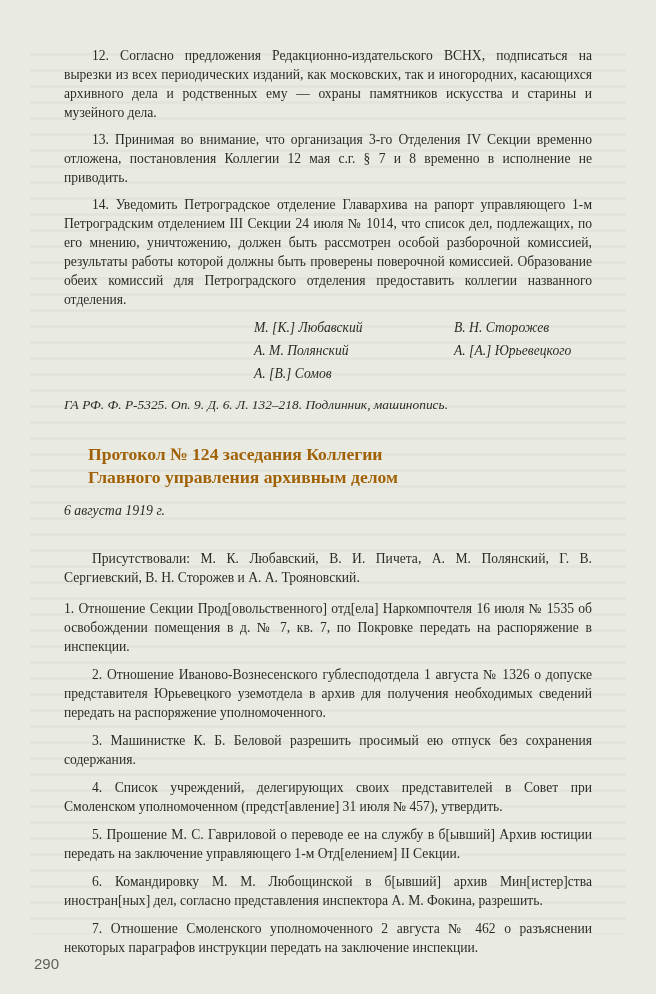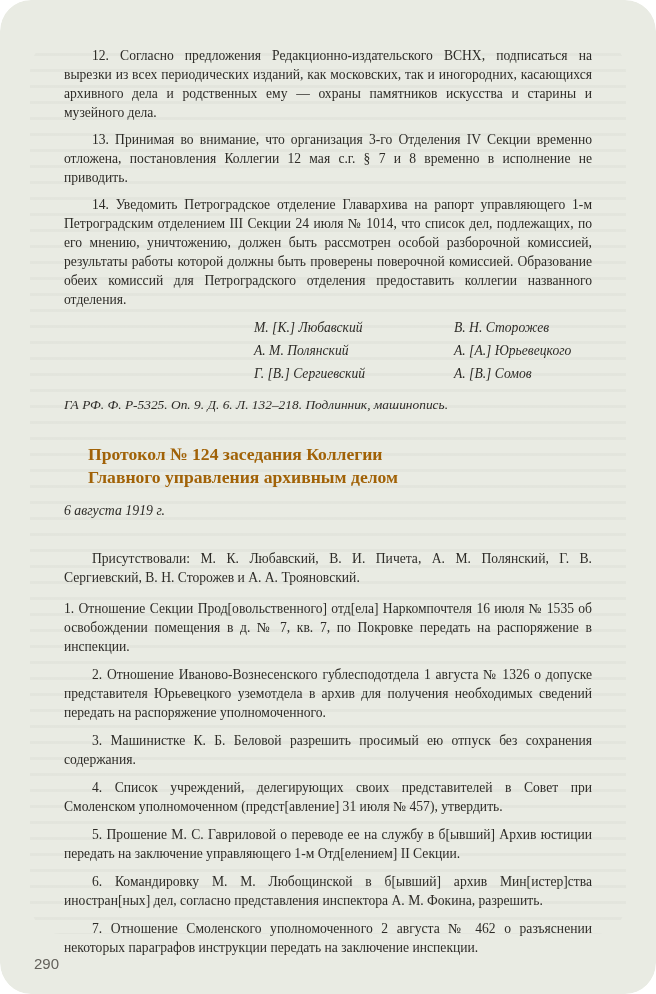--- a/index.html
+++ b/index.html
@@ -1,15 +1,15 @@
 <!DOCTYPE html>
 <html><head>
 <meta charset="utf-8">
 <style>
-  * { margin: 0; padding: 0; box-sizing: border-box; border-radius: 31px; }
+  * { margin: 0; padding: 0; box-sizing: border-box; }
   html, body { width: 656px; height: 994px; }
   body { font-family: "Liberation Serif", serif; }
 
   .page {
     position: relative;
     width: 656px;
     height: 994px;
     background: #e9ebe3;
     color: #2d2b27;
     overflow: hidden;
@@ -103,21 +103,20 @@
     <div class="signatures">
       <div class="sig-row">
         <span class="sig-left">М. [К.] Любавский</span>
         <span class="sig-right">В. Н. Сторожев</span>
       </div>
       <div class="sig-row">
         <span class="sig-left">А. М. Полянский</span>
         <span class="sig-right">А. [А.] Юрьевецкого</span>
       </div>
       <div class="sig-row">
-        <span class="sig-left">Г. [В.] Сергиевский</span>
         <span class="sig-right">А. [В.] Сомов</span>
       </div>
     </div>
 
     <p class="archive-ref">ГА РФ. Ф. Р-5325. Оп. 9. Д. 6. Л. 132–218. Подлинник, машинопись.</p>
 
     <h1 class="heading">
       <span>Протокол № 124 заседания Коллегии</span><br>
       <span>Главного управления архивным делом</span>
     </h1>

